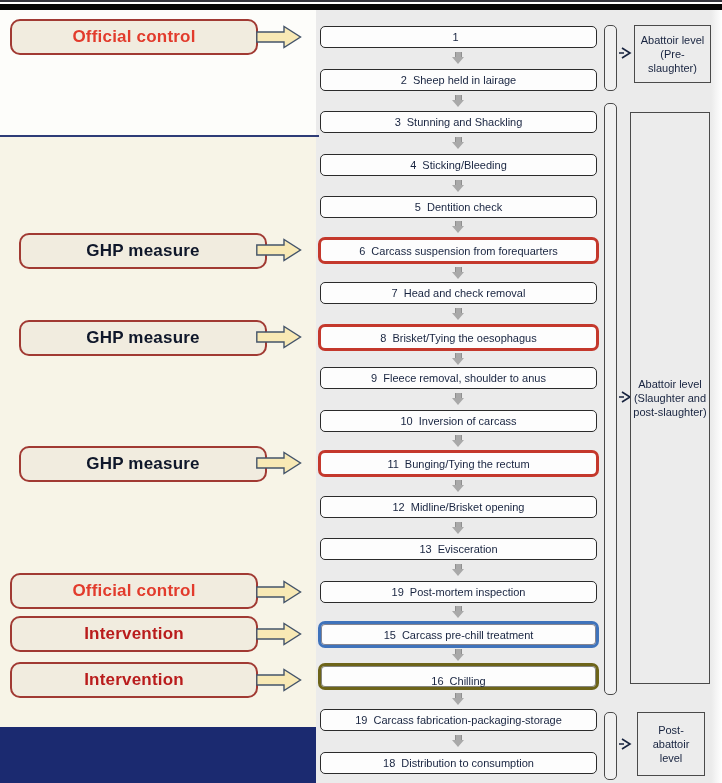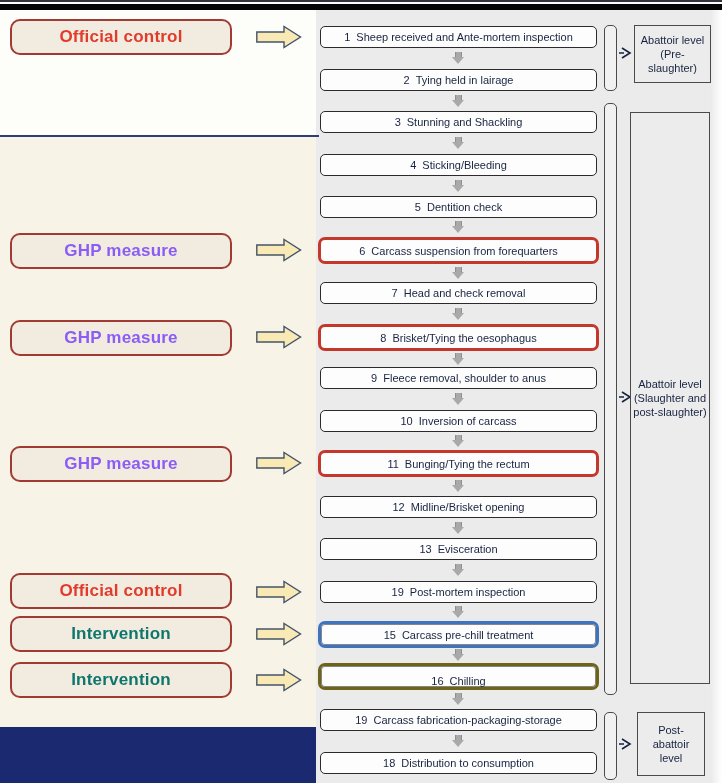--- a/index.html
+++ b/index.html
@@ -20,29 +20,29 @@
   .left-blue-line{left:0;top:135px;width:319px;height:2px;background:#2e3c77;}
   .left-cream{left:0;top:137px;width:316px;height:590px;background:#f7f4e7;}
   .left-navy{left:0;top:727px;width:316px;height:56px;background:#1b2a70;}
 
   
   .edge-fade{left:711px;top:10px;width:11px;height:773px;
     background:linear-gradient(to right,#ebebeb,#ffffff);}
 
   
   .ctl{
-    left:10px;width:222px;height:36px;
+    left:10px;width:248px;height:36px;
     background:#f1ecdf;border:2.5px solid #a13a33;border-radius:10px;
     display:flex;align-items:center;justify-content:center;
     font-size:17px;font-weight:bold;letter-spacing:.2px;
     box-sizing:border-box;
   }
   .ctl.official{color:#e23b2c;}
-  .ctl.ghp{color:#8b5cf6;}
-  .ctl.intervention{color:#0f766e;}
+  .ctl.ghp{color:#0f172a;margin-left:9px;}
+  .ctl.intervention{color:#b91c1c;}
 
   
   .barrow{width:46px;height:24px;left:256px;}
 
   
   .step{
     left:320px;width:277px;height:22px;
     background:#fdfdfd;border:1.4px solid #2b2b2b;border-radius:5px;
     display:flex;align-items:center;justify-content:center;
     font-size:11px;color:#17233f;box-sizing:border-box;white-space:nowrap;
@@ -110,25 +110,24 @@
   </svg>
 <svg class="abs barrow" style="top:622px" viewBox="0 0 46 24">
     <polygon points="0.8,7 28,7 28,1.5 44.5,12 28,22.5 28,17 0.8,17" fill="#f8e9b5" stroke="#44546a" stroke-width="1.4"></polygon>
   </svg>
 <svg class="abs barrow" style="top:668px" viewBox="0 0 46 24">
     <polygon points="0.8,7 28,7 28,1.5 44.5,12 28,22.5 28,17 0.8,17" fill="#f8e9b5" stroke="#44546a" stroke-width="1.4"></polygon>
   </svg>
 
 <div class="abs step" style="top:26px">
     <span class="num">1</span>
-    <span>Sheep received and Ante-mortem inspection</span>
   </div>
 <div class="abs step" style="top:69px">
     <span class="num">2</span>
-    <span>Tying held in lairage</span>
+    <span>Sheep held in lairage</span>
   </div>
 <div class="abs step" style="top:111px">
     <span class="num">3</span>
     <span>Stunning and Shackling</span>
   </div>
 <div class="abs step" style="top:154px">
     <span class="num">4</span>
     <span>Sticking/Bleeding</span>
   </div>
 <div class="abs step" style="top:196px">

